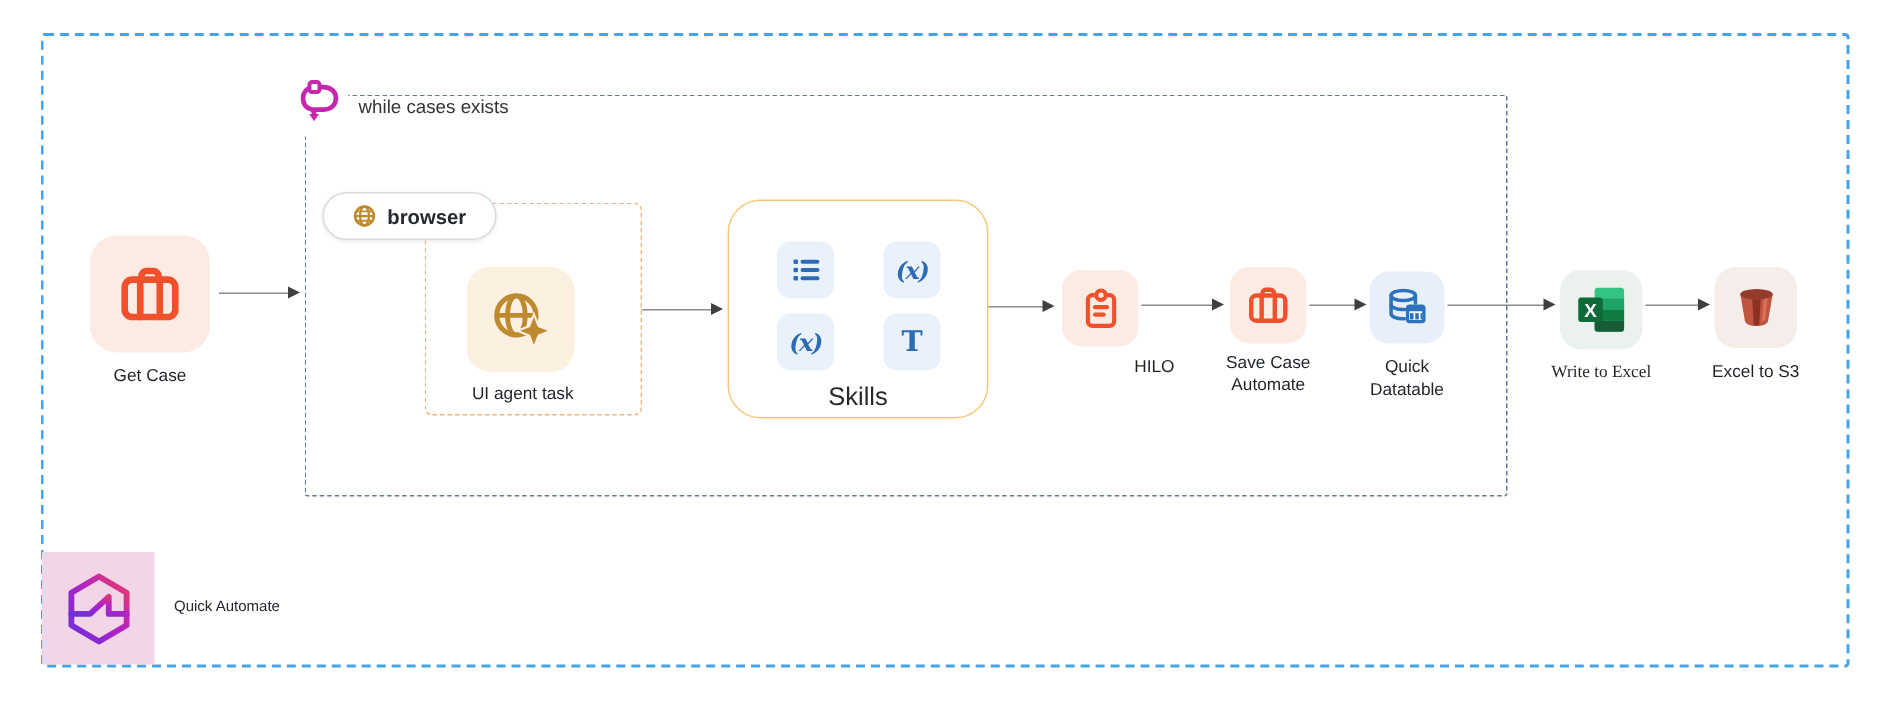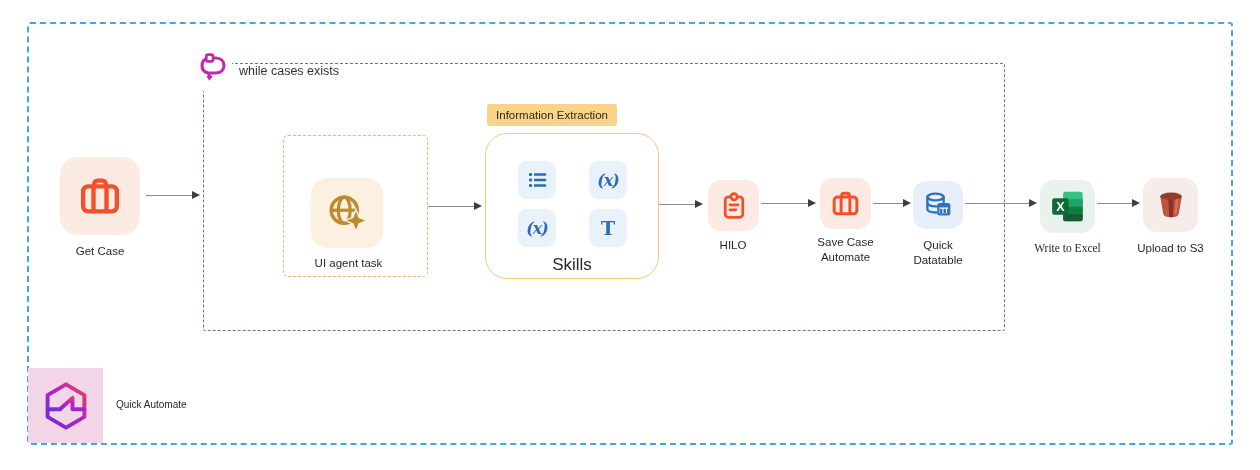--- a/index.html
+++ b/index.html
@@ -30,21 +30,21 @@
   
   .node{position:absolute;display:flex;align-items:center;justify-content:center;z-index:2;}
   .node-label{position:absolute;font-size:11.5px;color:#1f2328;text-align:center;
     line-height:1.32;z-index:2;}
 
   .n-get-case{left:60px;top:157px;width:80px;height:78px;border-radius:18px;background:#fcebe3;}
   .l-get-case{left:48px;top:244px;width:104px;text-align:center;}
   .n-agent{left:311px;top:178px;width:72px;height:70px;border-radius:16px;background:#fcf1e1;}
   .l-agent{left:277px;top:256px;width:143px;}
   .n-hilo{left:708px;top:180px;width:51px;height:51px;border-radius:13px;background:#fcebe3;}
-  .l-hilo{left:683px;top:238px;width:100px;}
+  .l-hilo{left:683px;top:238px;width:100px;text-align:right;}
   .n-save{left:820px;top:178px;width:51px;height:51px;border-radius:13px;background:#fcebe3;}
   .l-save{left:809px;top:235px;width:73px;}
   .n-update{left:913px;top:181px;width:50px;height:48px;border-radius:13px;background:#e7f0fa;}
   .l-update{left:903px;top:238px;width:70px;}
   .n-excel{left:1040px;top:180px;width:55px;height:53px;border-radius:14px;background:#ebf1ed;}
   .l-excel{left:1022px;top:241px;width:91px;font-family:Liberation Serif, serif;}
   .n-s3{left:1143px;top:178px;width:55px;height:54px;border-radius:14px;background:#f6ecea;}
   .l-s3{left:1130px;top:241px;width:81px;}
 
   
@@ -92,20 +92,32 @@
   <div class="loop-icon-wrap">
     <svg width="30" height="34" viewBox="0 0 26 28" fill="none">
       <path d="M9 4.5 H15.5 C19.6 4.5 22.5 7.2 22.5 11 C22.5 14.8 19.6 17.5 15.5 17.5 H10" stroke="#c427ae" stroke-width="2.7" stroke-linecap="round"></path>
       <path d="M9 4.5 C5.5 5.2 3.5 7.8 3.5 11 C3.5 14.4 5.3 16.6 8.2 17.3 C9.6 17.7 9.9 19.2 9.9 20.6" stroke="#c427ae" stroke-width="2.7" stroke-linecap="round"></path>
       <polygon points="7.1,20 12.7,20 9.9,24.2" fill="#c427ae"></polygon>
       <rect x="7.2" y="1.6" width="5.8" height="5.8" rx="1.5" fill="#ffffff" stroke="#c427ae" stroke-width="2.3"></rect>
     </svg>
   </div>
   <div class="loop-label">while cases exists</div>
 
+  <div class="pill">
+    <span style="display:flex;">
+      <svg width="16" height="16" viewBox="0 0 16 16" fill="none">
+        <circle cx="8" cy="8" r="6.3" stroke="#bd8a2f" stroke-width="1.7"></circle>
+        <ellipse cx="8" cy="8" rx="2.9" ry="6.3" stroke="#bd8a2f" stroke-width="1.5"></ellipse>
+        <line x1="1.8" y1="8" x2="14.2" y2="8" stroke="#bd8a2f" stroke-width="1.5"></line>
+        <line x1="2.9" y1="4.9" x2="13.1" y2="4.9" stroke="#bd8a2f" stroke-width="1.3"></line>
+        <line x1="2.9" y1="11.1" x2="13.1" y2="11.1" stroke="#bd8a2f" stroke-width="1.3"></line>
+      </svg>
+    </span>
+    <span class="pill-text">browser</span>
+  </div>
 
   <div class="agent-box"></div>
 
   <div class="node n-get-case">
     <span style="display:flex;">
       <svg width="46" height="46" viewBox="0 0 24 24" fill="none" stroke="#f0512c" stroke-width="2.3" stroke-linecap="round" stroke-linejoin="round">
         <path d="M9 7 V5.8 C9 4.8 9.8 4 10.8 4 h2.4 C14.2 4 15 4.8 15 5.8 V7"></path>
         <rect x="3.2" y="7" width="17.6" height="13" rx="2.6"></rect>
         <path d="M8.6 7 V20"></path>
           <path d="M15.4 7 V20"></path>
@@ -119,21 +131,20 @@
       <svg width="44" height="44" viewBox="0 0 32 32" fill="none">
         <circle cx="14" cy="14" r="9.5" stroke="#bd8a2f" stroke-width="2.5"></circle>
         <ellipse cx="14" cy="14" rx="4.3" ry="9.5" stroke="#bd8a2f" stroke-width="2.3"></ellipse>
         <line x1="4.5" y1="14" x2="23.5" y2="14" stroke="#bd8a2f" stroke-width="2.3"></line>
         <path d="M22.5 14.8 L24.4 19.6 L29.2 21.5 L24.4 23.4 L22.5 28.2 L20.6 23.4 L15.8 21.5 L20.6 19.6 Z" fill="#bd8a2f" stroke="#fcf1e1" stroke-width="2" paint-order="stroke"></path>
       </svg>
     </span>
   </div>
   <div class="node-label l-agent">UI agent task</div>
 
-  <div class="info-tag">Information Extraction</div>
   <div class="skills-box">
     <div class="tile tile-1">
       <span style="display:flex;">
         <svg width="20" height="20" viewBox="0 0 20 20" fill="none">
           <rect x="2" y="3" width="3" height="3" rx="0.9" fill="#2d6cb5"></rect>
           <rect x="2" y="8.5" width="3" height="3" rx="0.9" fill="#2d6cb5"></rect>
           <rect x="2" y="14" width="3" height="3" rx="0.9" fill="#2d6cb5"></rect>
           <line x1="8" y1="4.5" x2="18" y2="4.5" stroke="#2d6cb5" stroke-width="2.6" stroke-linecap="round"></line>
           <line x1="8" y1="10" x2="18" y2="10" stroke="#2d6cb5" stroke-width="2.6" stroke-linecap="round"></line>
           <line x1="8" y1="15.5" x2="18" y2="15.5" stroke="#2d6cb5" stroke-width="2.6" stroke-linecap="round"></line>
@@ -210,21 +221,21 @@
   <div class="node n-s3">
     <span style="display:flex;">
       <svg width="32" height="32" viewBox="0 0 32 32">
         <path d="M5.2 7.2 L8.3 25 C8.6 27 12 28.4 16 28.4 s7.4-1.4 7.7-3.4 L26.8 7.2 Z" fill="#bf5540"></path>
         <ellipse cx="16" cy="7.2" rx="10.8" ry="3.6" fill="#943b2b"></ellipse>
         <path d="M13.2 10.6 h5.6 l-1 16.8 c-0.1 0.8-3.5 0.8-3.6 0 Z" fill="#8c3123"></path>
         <path d="M20.8 10.4 l2.6-0.8 -1.6 14.8 c-0.6 0.5-1.4 0.9-2.3 1.2 Z" fill="#d8705a"></path>
       </svg>
     </span>
   </div>
-  <div class="node-label l-s3">Upload to S3</div>
+  <div class="node-label l-s3">Excel to S3</div>
 
   <div class="arrow a1"></div>
   <div class="arrow a2"></div>
   <div class="arrow a3"></div>
   <div class="arrow a4"></div>
   <div class="arrow a5"></div>
   <div class="arrow a6"></div>
   <div class="arrow a7"></div>
 
   <div class="brand-logo">

